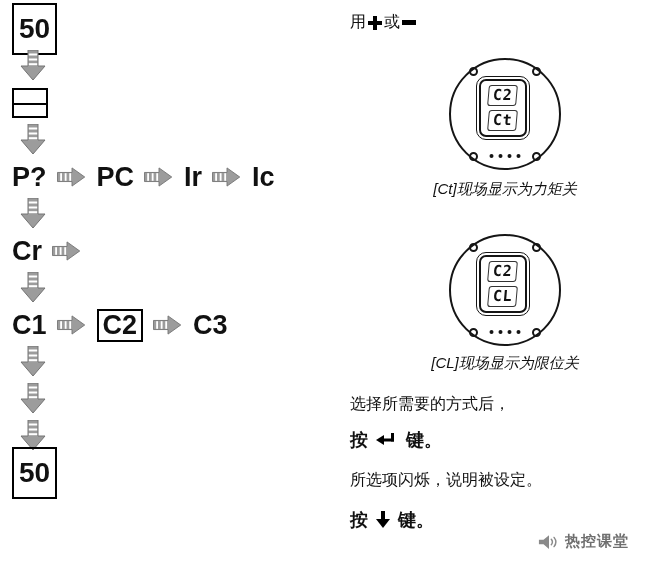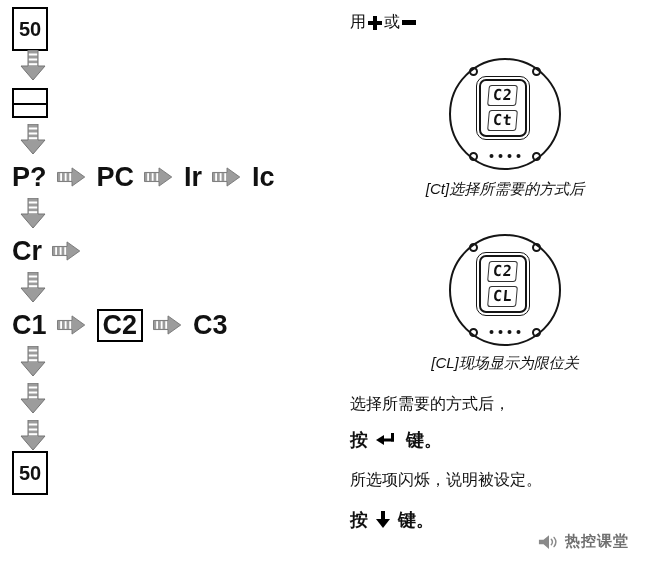--- a/index.html
+++ b/index.html
@@ -5,21 +5,21 @@
   html,body{margin:0;padding:0;background:#ffffff;}
   body{width:663px;height:581px;position:relative;overflow:hidden;
        font-family:"Liberation Sans",sans-serif;color:#111;}
   .page{position:absolute;inset:0;}
 
   
   .flow{position:absolute;left:12px;top:12px;}
   .frow{display:flex;align-items:center;height:34px;margin-bottom:3px;}
   .arrow-row{padding-left:8px;}
   .flabel{font-size:27px;font-weight:bold;line-height:1;white-space:nowrap;}
-  .vbox{font-size:20px;font-weight:bold;line-height:1;border:2px solid #000;padding:10px 5px;}
+  .vbox{font-size:28px;font-weight:bold;line-height:1;border:2px solid #000;padding:10px 5px;}
   .cbox{border:2px solid #000;padding:1px 4px;}
   .blank-box{display:block;width:32px;height:26px;border:2px solid #000;box-sizing:content-box;}
   .blank-box .mid{display:block;height:13px;border-bottom:2px solid #000;}
   .ar-right{margin:0 10px;flex:0 0 auto;}
   .ar-down{display:block;}
 
   
   .abs{position:absolute;}
   .instr{left:350px;top:12px;font-size:16px;display:flex;align-items:center;white-space:nowrap;}
   .plus-ic{position:relative;width:14px;height:14px;display:inline-block;margin:0 2px;}
@@ -211,21 +211,21 @@
         <span class="seg">Ct</span>
       </div>
     </div>
     <div class="leds">
         <i></i>
         <i></i>
         <i></i>
         <i></i>
       </div>
   </div>
-  <div class="abs caption cap1">[Ct]选择所需要的方式后</div>
+  <div class="abs caption cap1">[Ct]现场显示为力矩关</div>
 
   <div class="dial dial2">
     <span class="screw s-tl"></span>
     <span class="screw s-tr"></span>
     <span class="screw s-bl"></span>
     <span class="screw s-br"></span>
     <div class="lcd-outer">
       <div class="lcd">
         <span class="seg">C2</span>
         <span class="seg">CL</span>

